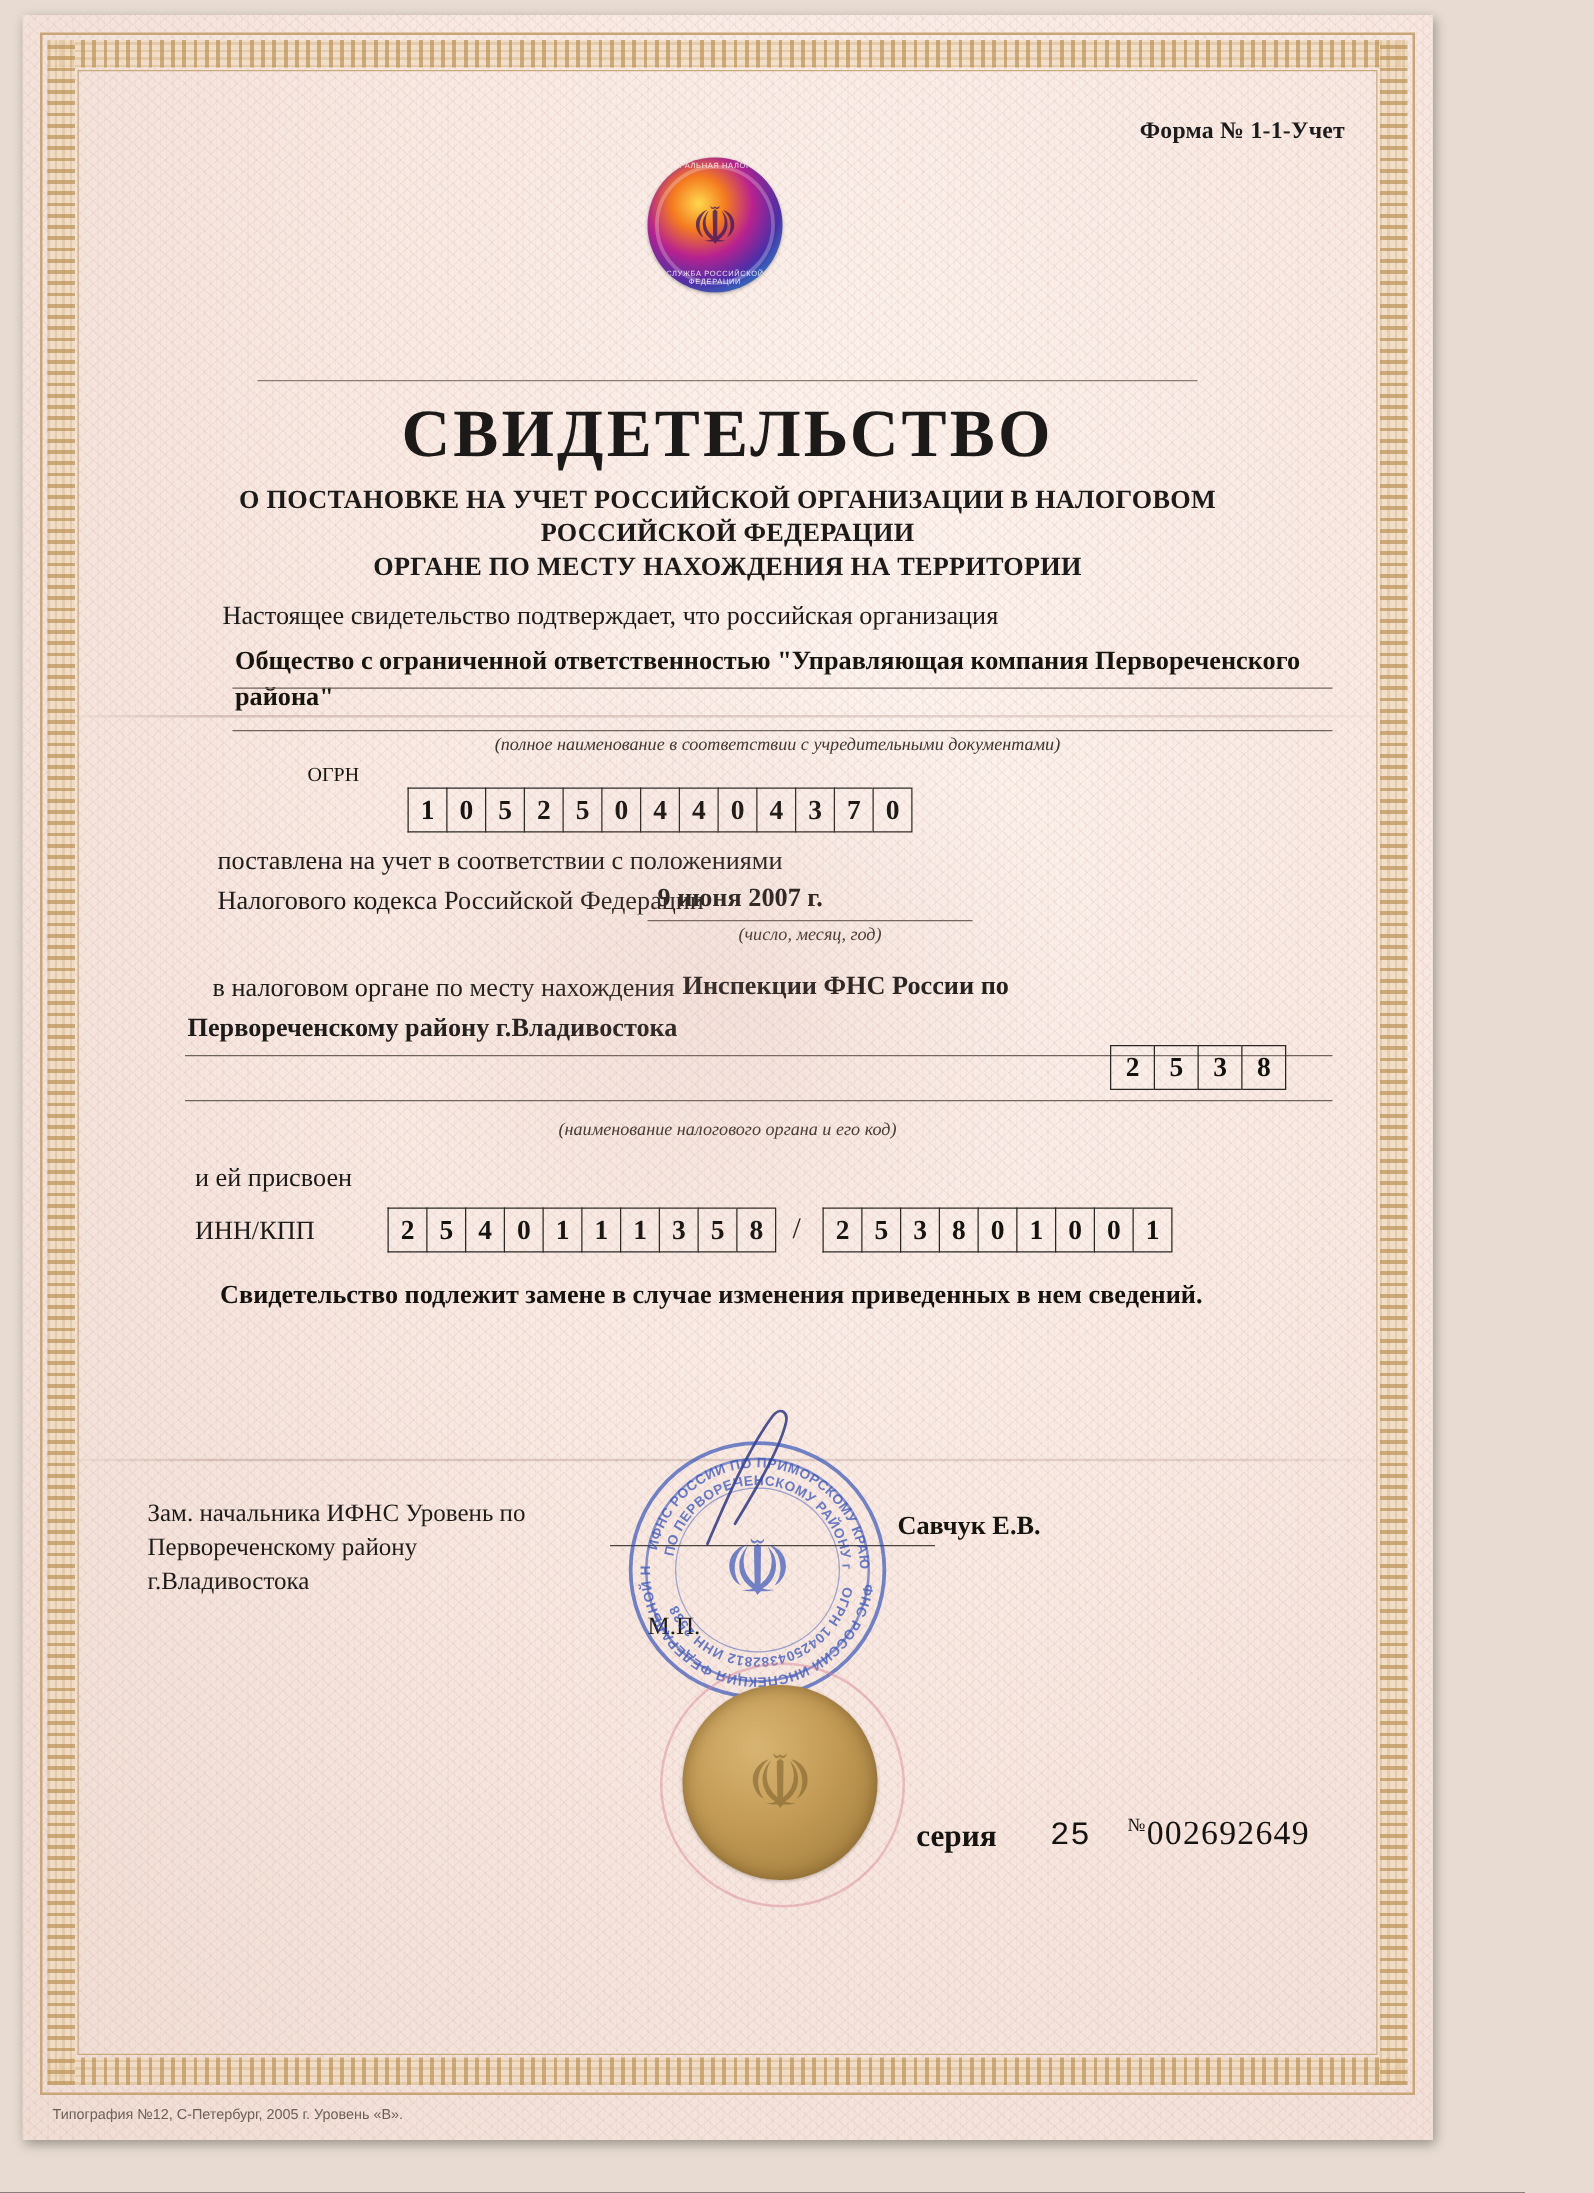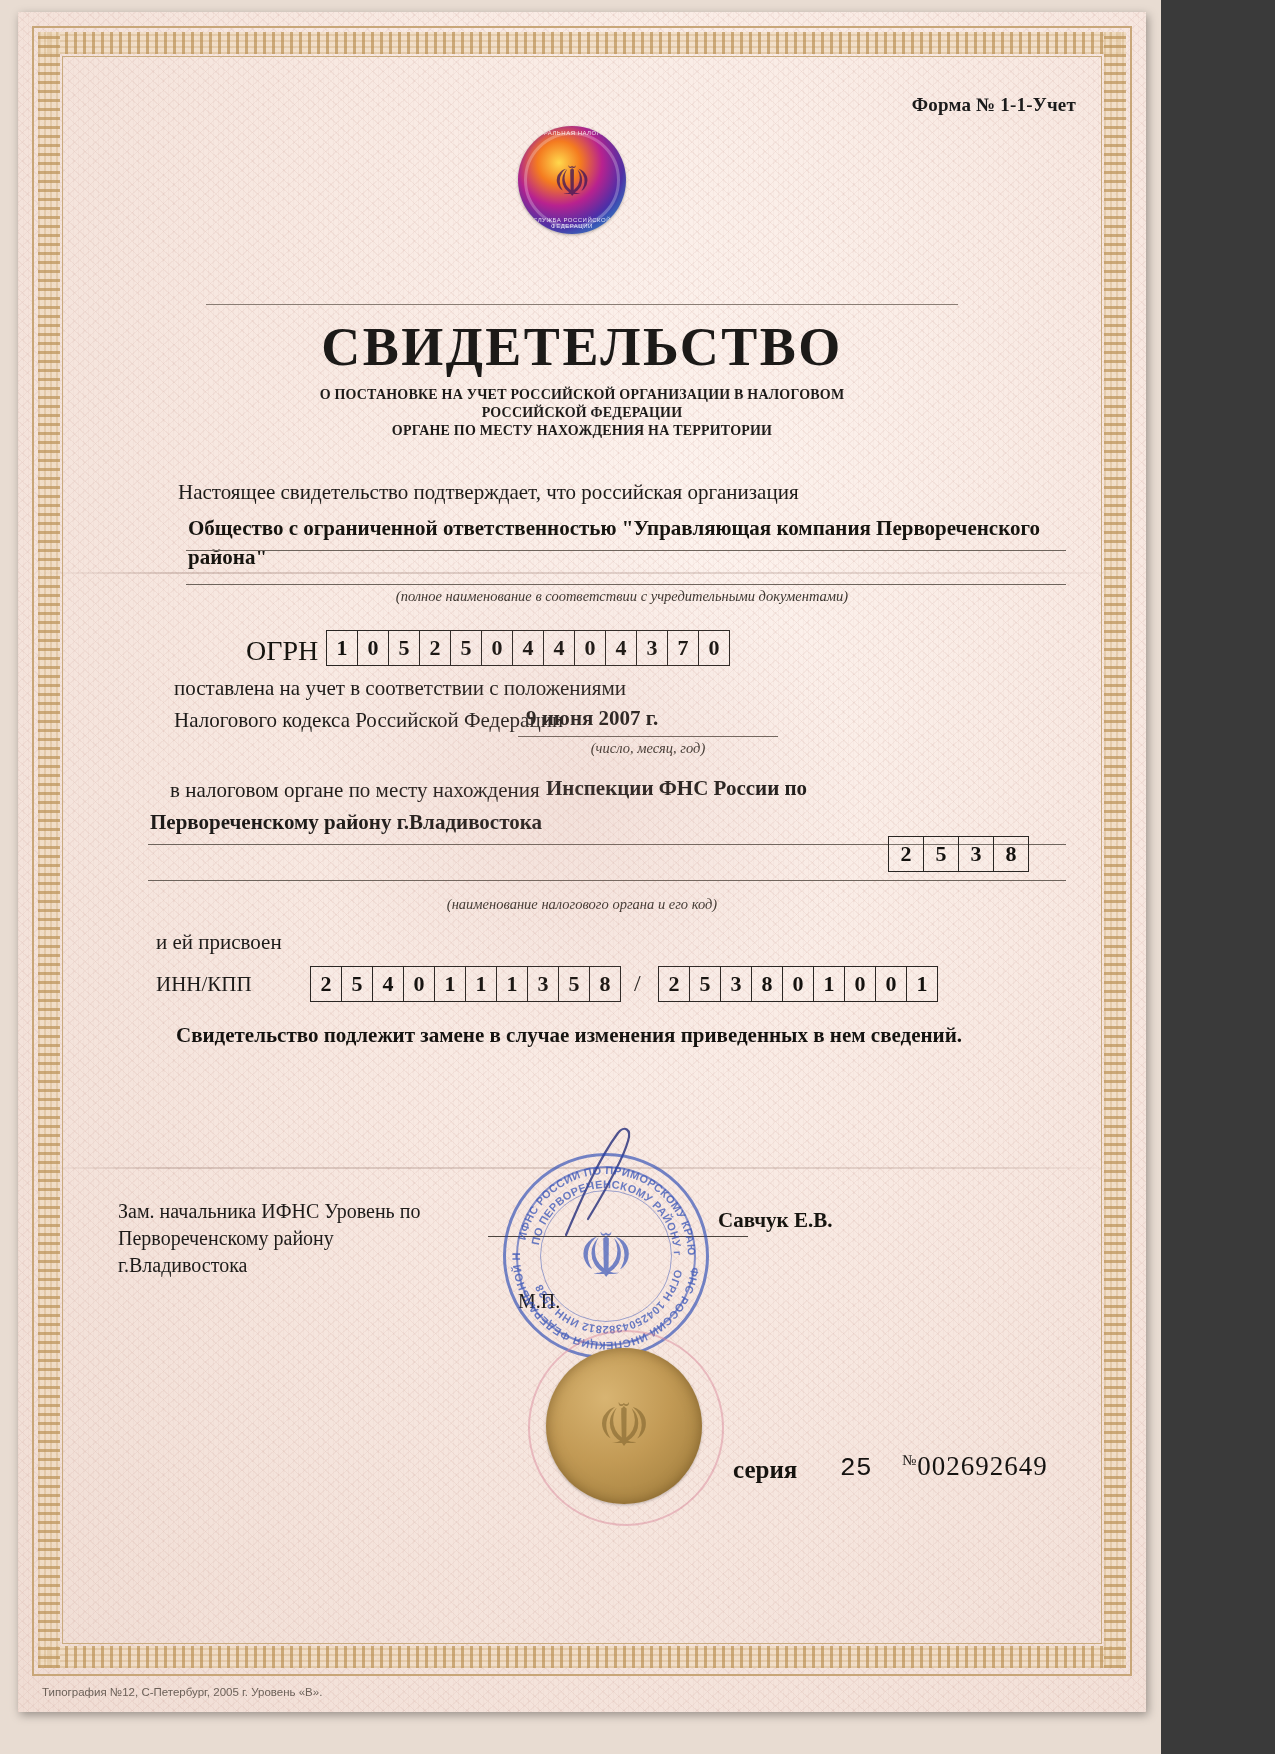--- a/index.html
+++ b/index.html
@@ -2,21 +2,21 @@
 <html lang="ru"><head>
 <meta charset="utf-8">
 <style>
   html, body {
     margin: 0;
     padding: 0;
     background: #3a3a3a;
   }
   .page {
     position: relative;
-    width: 1161px;
+    width: 1275px;
     height: 1754px;
     overflow: hidden;
     background: #e8dcd2;
     font-family: "Liberation Serif", serif;
   }
   
   .paper {
     position: absolute;
     left: 18px; top: 12px;
     width: 1128px; height: 1700px;
@@ -150,21 +150,21 @@
     text-align: center;
     font-size: 54px;
     font-weight: bold;
     letter-spacing: 2.5px;
     color: #1c1a18;
   }
   .subtitle {
     position: absolute;
     left: 80px; right: 80px; top: 318px;
     text-align: center;
-    font-size: 14px;
+    font-size: 21px;
     font-weight: bold;
     line-height: 1.28;
     color: #1c1a18;
     letter-spacing: .2px;
   }
 
   
   .intro {
     position: absolute;
     left: 100px; top: 412px;
@@ -186,22 +186,22 @@
   .hint {
     position: absolute;
     text-align: center;
     font-style: italic;
     font-size: 14.5px;
     color: #3a342e;
   }
 
   .ogrn-label {
     position: absolute;
-    left: 168px; top: 567px;
-    font-size: 28px;
+    left: 168px; top: 544px;
+    font-size: 16px;
     color: #16140f;
   }
   .boxes {
     position: absolute;
     display: flex;
   }
   .boxes .cell {
     width: 30px; height: 34px;
     border: 1px solid #2a2623;
     border-right: none;

